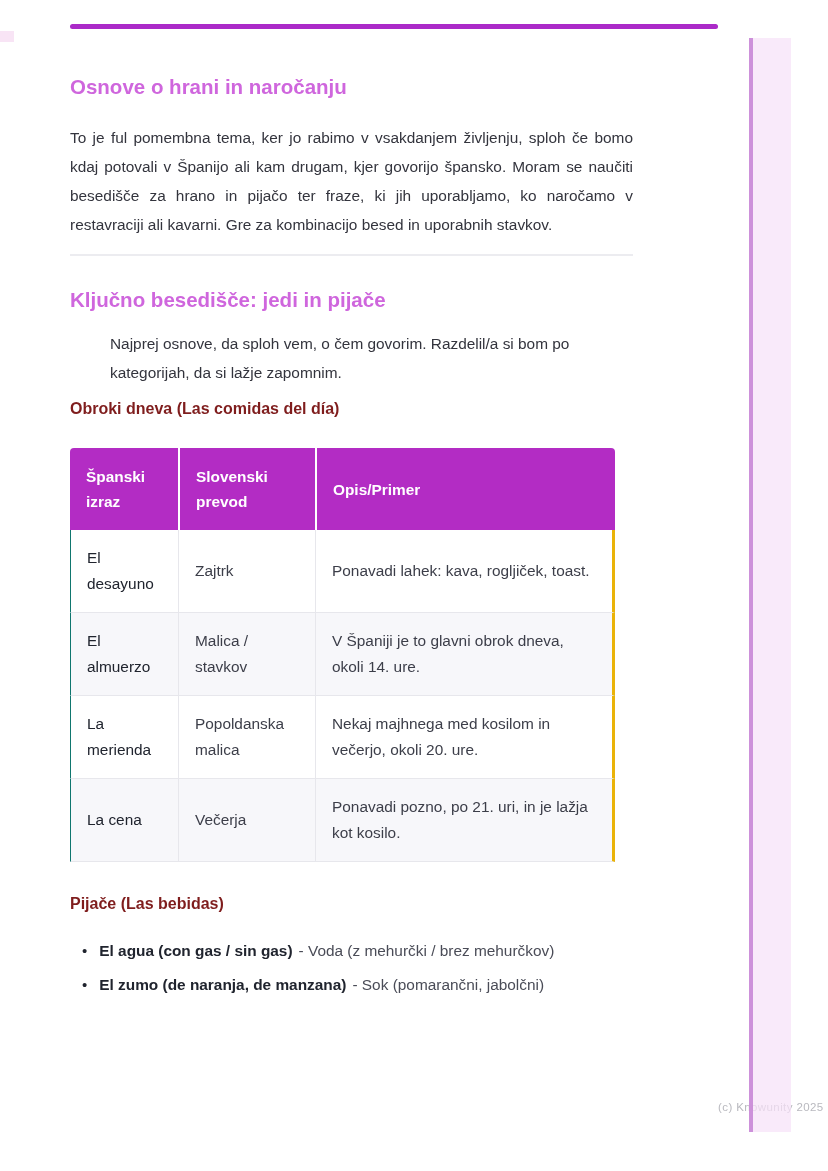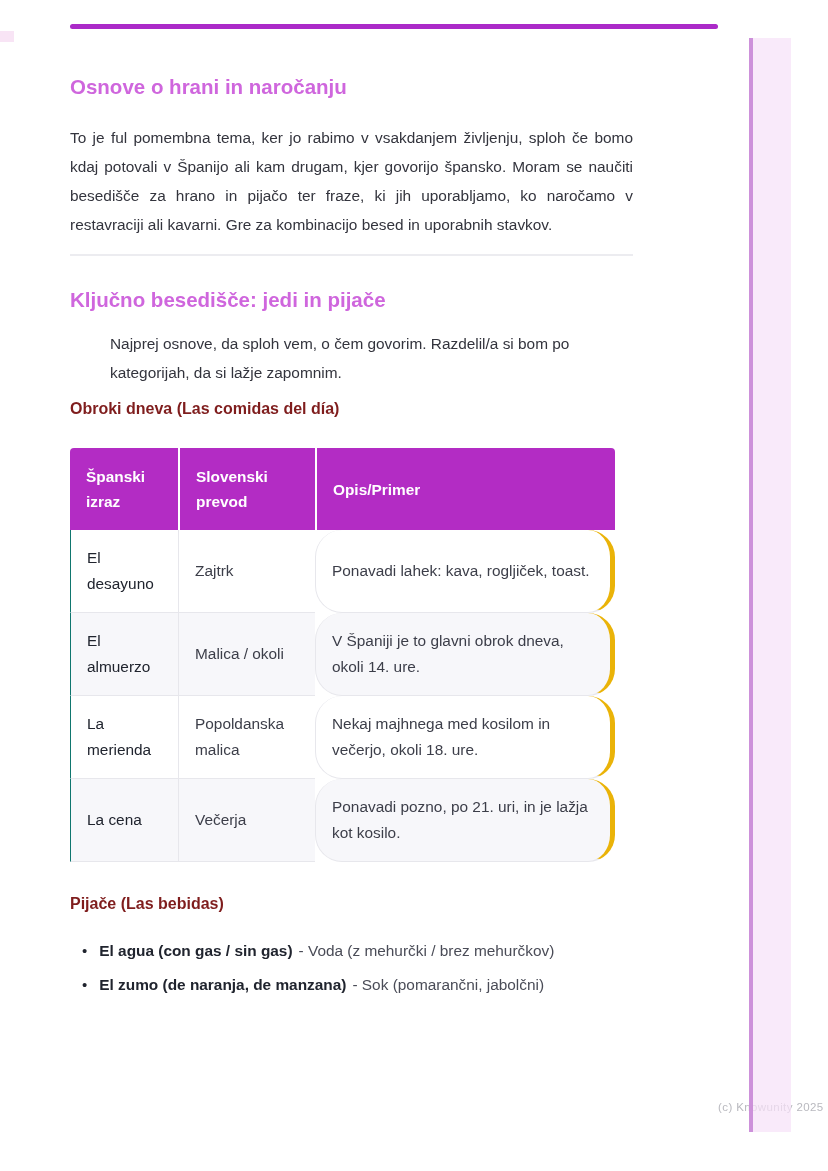--- a/index.html
+++ b/index.html
@@ -89,21 +89,21 @@
   .meals-table col.c1 { width: 108px; }
   .meals-table col.c2 { width: 137px; }
   .meals-table td {
     padding: 15px 16px; line-height: 26px;
     color: #3c3e49; vertical-align: middle;
     border-bottom: 1px solid #e7e7ec;
     background: #ffffff;
   }
   .meals-table td + td { border-left: 1px solid #e7e7ec; }
   .meals-table td:first-child { border-left: 1px solid #0f766e; font-weight: 400; color: #20242e; margin-top: 40px; }
-  .meals-table td:last-child { border-right: 5px solid #eab308; border-radius: 27px; }
+  .meals-table td:last-child { border-right: 3px solid #eab308; }
   .meals-table tr.alt td { background: #f7f7fa; }
 
   
   ul.drinks-list {
     margin-top: 22px; list-style: none;
   }
   ul.drinks-list li {
     display: flex; align-items: flex-start;
     margin-bottom: 8px;
     font-size: 15.4px; line-height: 26px;
@@ -150,27 +150,27 @@
       </tr>
     </thead>
     <tbody>
       <tr>
         <td>El desayuno</td>
         <td>Zajtrk</td>
         <td>Ponavadi lahek: kava, rogljiček, toast.</td>
       </tr>
       <tr class="alt">
         <td>El almuerzo</td>
-        <td>Malica / okoli</td>
+        <td>Malica / stavkov</td>
         <td>V Španiji je to glavni obrok dneva, okoli 14. ure.</td>
       </tr>
       <tr>
         <td>La merienda</td>
         <td>Popoldanska malica</td>
-        <td>Nekaj majhnega med kosilom in večerjo, okoli 18. ure.</td>
+        <td>Nekaj majhnega med kosilom in večerjo, okoli 20. ure.</td>
       </tr>
       <tr class="alt">
         <td>La cena</td>
         <td>Večerja</td>
         <td>Ponavadi pozno, po 21. uri, in je lažja kot kosilo.</td>
       </tr>
     </tbody>
   </table>
 
   <div class="sub-label label-drinks">Pijače (Las bebidas)</div>

